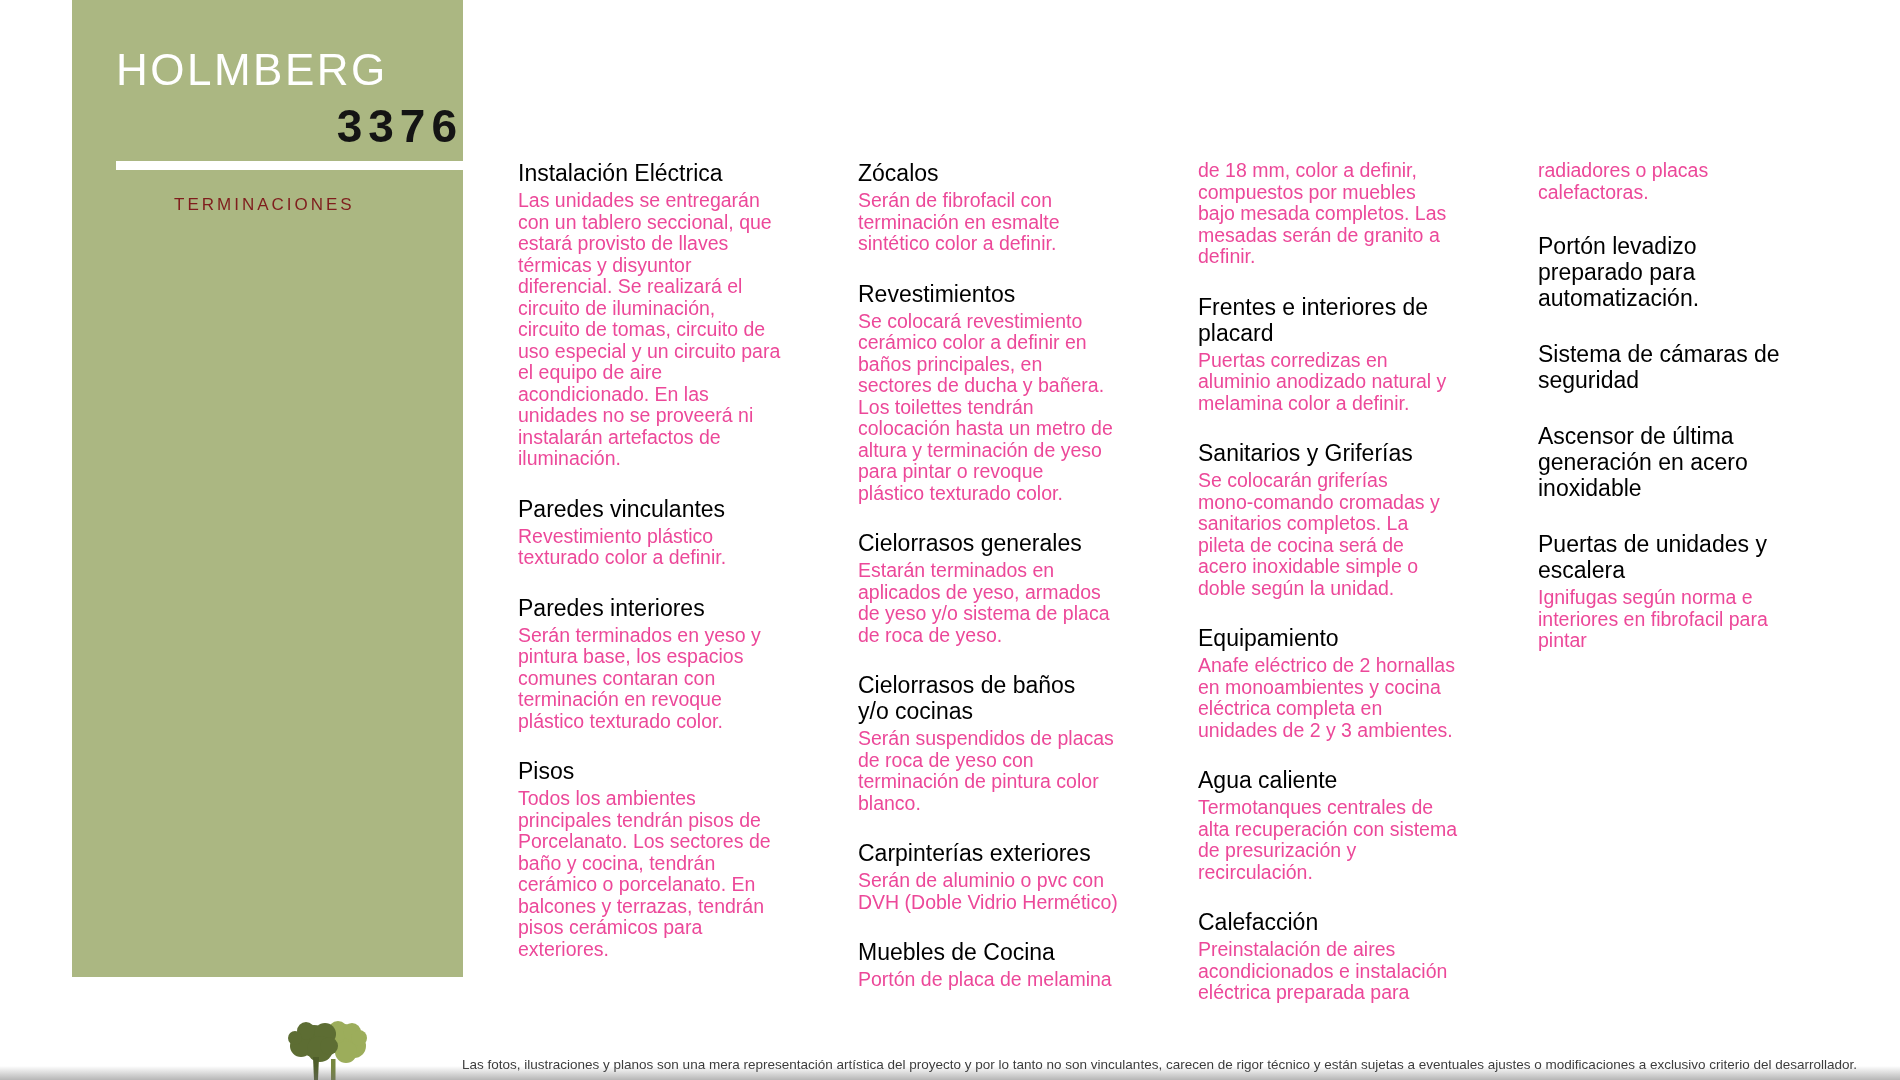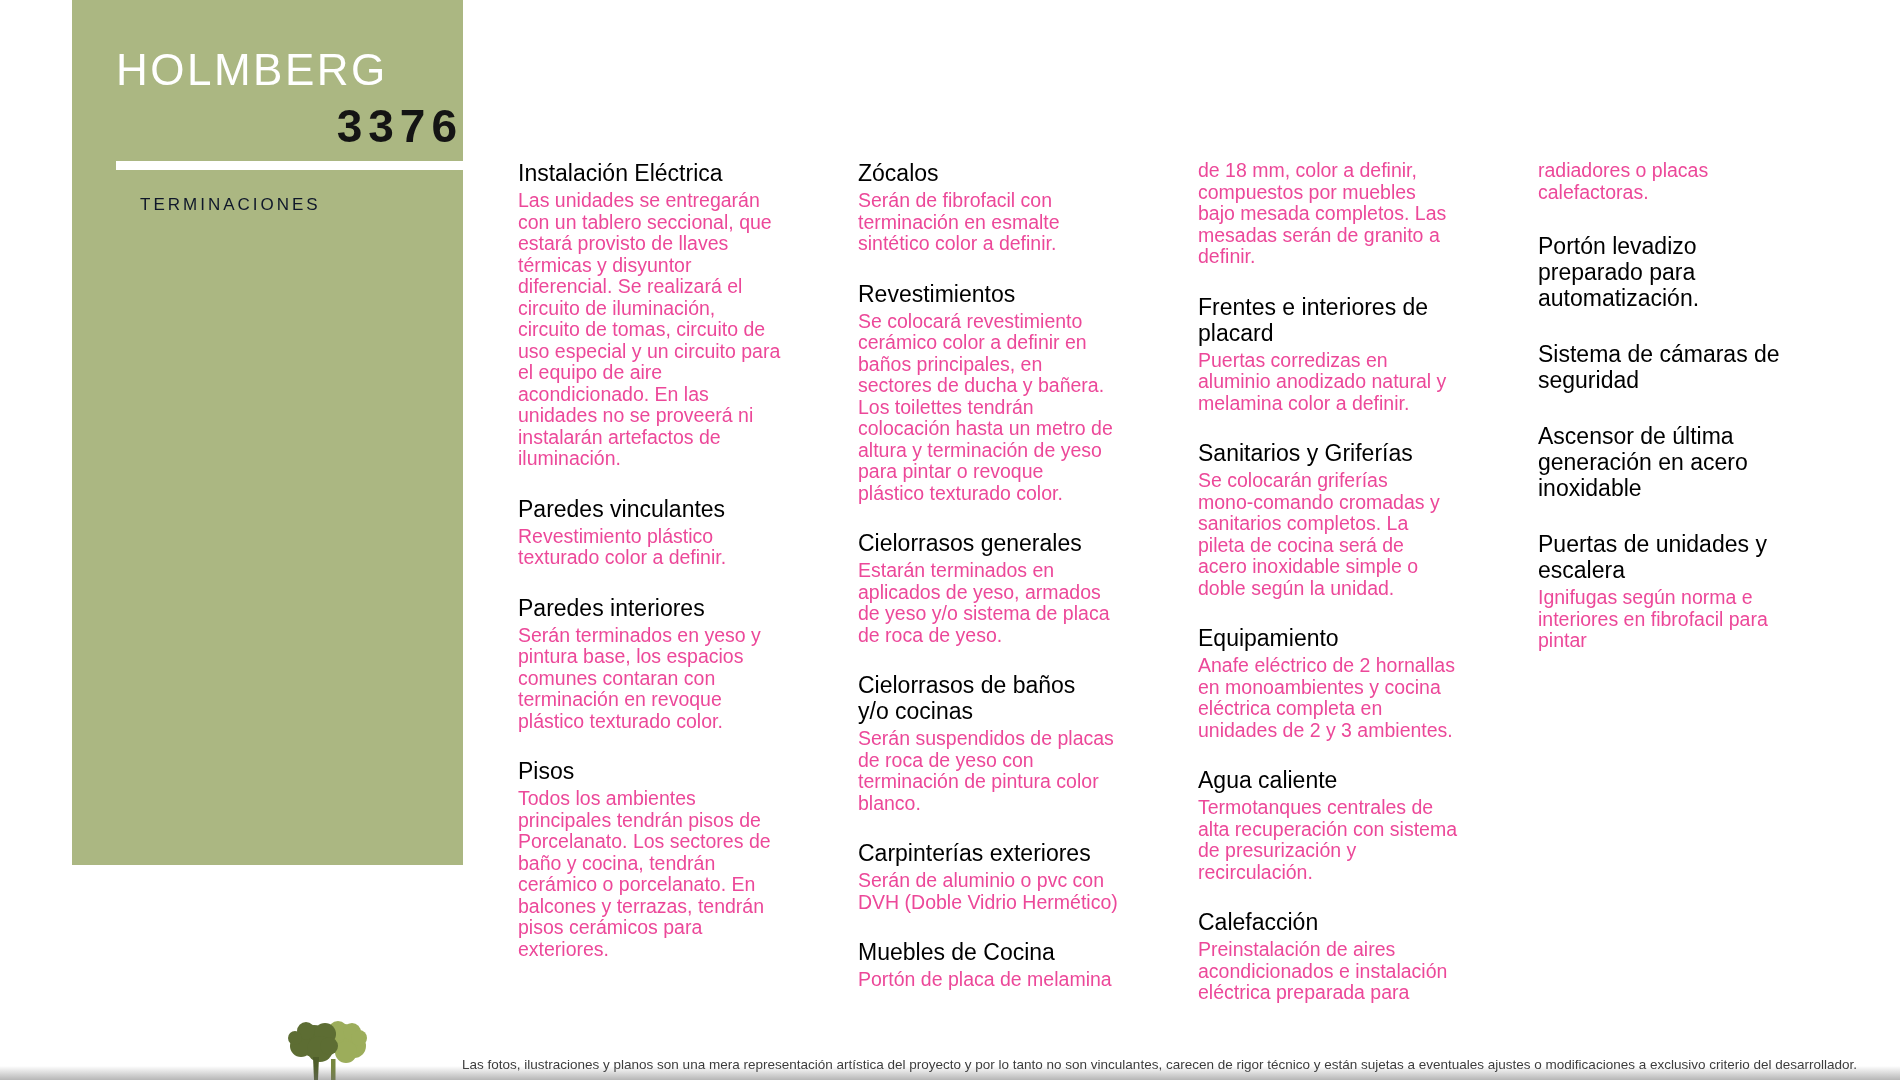--- a/index.html
+++ b/index.html
@@ -9,21 +9,21 @@
     position: relative;
     overflow: hidden;
     font-family: "Liberation Sans", sans-serif;
     color: #1c1c1c;
   }
   .page { position: absolute; inset: 0; }
 
   
   .sidebar {
     position: absolute; left: 72px; top: 0;
-    width: 391px; height: 865px;
+    width: 391px; height: 977px;
     background: #abb782;
   }
   .brand-title {
     margin: 44px 0 0 44px;
     color: #ffffff;
     font-size: 44px; font-weight: 400;
     letter-spacing: 2.5px;
     line-height: 52px;
   }
   .brand-number {
@@ -33,22 +33,22 @@
     letter-spacing: 6px;
     line-height: 52px;
     text-align: right;
   }
   .brand-rule {
     margin: 9px 0 0 44px;
     width: 347px; height: 9px;
     background: #ffffff;
   }
   .brand-subtitle {
-    margin: 25px 0 0 68px;
-    color: #0f172a;
+    margin: 25px 0 0 102px;
+    color: #7f1d1d;
     font-size: 17px; font-weight: 400;
     letter-spacing: 3px;
   }
 
   
   .columns {
     position: absolute; left: 518px; top: 160px;
     display: flex; gap: 50px;
   }
   .col { width: 290px; }

